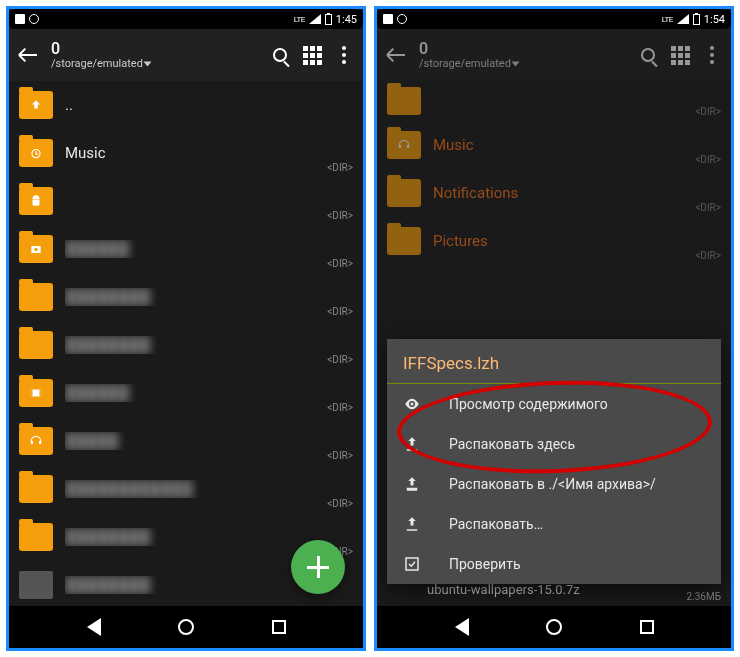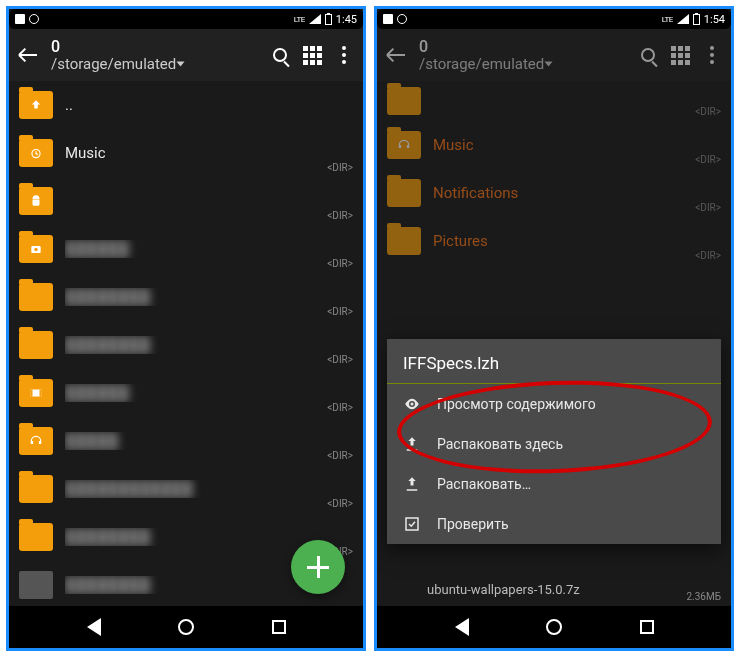--- a/index.html
+++ b/index.html
@@ -51,21 +51,21 @@
     padding: 0 10px;
     gap: 14px;
     color: #fff;
   }
   .tb-back-arrow { width:18px;height:2px;background:#fff;position:relative;}
   .tb-back-arrow::before,.tb-back-arrow::after{content:"";position:absolute;left:0;width:9px;height:2px;background:#fff;}
   .tb-back-arrow::before{transform:rotate(45deg);transform-origin:left;top:0;}
   .tb-back-arrow::after{transform:rotate(-45deg);transform-origin:left;top:0;}
   .tb-title-block{display:flex;flex-direction:column;line-height:1.1;}
   .tb-title{font-size:16px;font-weight:500;}
-  .tb-path{font-size:15px;color:#ccc;display:flex;align-items:center;gap:2px;justify-content:center;}
+  .tb-path{font-size:11px;color:#ccc;display:flex;align-items:center;gap:2px;justify-content:center;}
   .tb-path-tri{width:0;height:0;border-left:5px solid #ccc;border-top:4px solid transparent;border-bottom:4px solid transparent;transform:rotate(90deg);}
   .tb-spacer{flex:1;}
   .tb-icon{width:18px;height:18px;display:flex;align-items:center;justify-content:center;}
   .tb-search{width:14px;height:14px;border:2px solid #fff;border-radius:50%;position:relative;}
   .tb-search::after{content:"";position:absolute;right:-5px;bottom:-5px;width:7px;height:2px;background:#fff;transform:rotate(45deg);}
   .tb-grid{display:grid;grid-template-columns:repeat(3,5px);grid-template-rows:repeat(3,5px);gap:2px;}
   .tb-grid span{background:#fff;}
   .tb-dots{display:flex;flex-direction:column;gap:3px;}
   .tb-dots span{width:4px;height:4px;background:#fff;border-radius:50%;}
   
@@ -88,22 +88,22 @@
   .fab::before{width:22px;height:3px;}
   .fab::after{width:3px;height:22px;}
   
   .navbar{height:42px;background:#000;display:flex;align-items:center;justify-content:space-evenly;}
   .nav-back{width:0;height:0;border-top:9px solid transparent;border-bottom:9px solid transparent;border-right:14px solid #fff;}
   .nav-home{width:16px;height:16px;border:2px solid #fff;border-radius:50%;}
   .nav-recent{width:14px;height:14px;border:2px solid #fff;}
   
   .overlay{position:absolute;inset:0;background:rgba(0,0,0,0.0);}
   .ctx-menu{position:absolute;left:10px;right:10px;top:258px;background:#4a4a4a;box-shadow:0 6px 20px rgba(0,0,0,0.6);}
-  .ctx-title{padding:14px 16px 10px;font-size:17px;color:#ffffff;border-bottom:1px solid #7a8a00;}
-  .ctx-item{display:flex;align-items:center;gap:16px;padding:11px 16px;color:#e8e8e8;font-size:14px;}
+  .ctx-title{padding:14px 16px 10px;font-size:17px;color:#fdba74;border-bottom:1px solid #7a8a00;}
+  .ctx-item{display:flex;align-items:center;gap:28px;padding:11px 16px;color:#e8e8e8;font-size:14px;}
   .ctx-icon{width:18px;height:18px;display:flex;align-items:center;justify-content:center;flex-shrink:0;}
   .ctx-icon svg{width:18px;height:18px;fill:#e8e8e8;}
   
   .annot-ellipse{position:absolute;border:4px solid #d40000;border-radius:50%;pointer-events:none;transform:rotate(-2deg);}
 </style>
 </head>
 <body>
 
 <div class="phone">
   <div class="statusbar">
@@ -362,20 +362,28 @@
           <div class="ctx-icon">
               <svg viewBox="0 0 24 24">
                 <path d="M12 3l5 5h-3v6h-4V8H7z M5 19h14v2H5z"></path>
               </svg>
             </div>
           <span>Распаковать здесь</span>
         </div>
         <div class="ctx-item">
           <div class="ctx-icon">
               <svg viewBox="0 0 24 24">
+                <path d="M12 3l5 5h-3v6h-4V8H7z M5 17h14v4H5z"></path>
+              </svg>
+            </div>
+          <span>Распаковать в ./&lt;Имя архива&gt;/</span>
+        </div>
+        <div class="ctx-item">
+          <div class="ctx-icon">
+              <svg viewBox="0 0 24 24">
                 <path d="M12 3l5 5h-3v6h-4V8H7z M5 19h14v2H5z"></path>
               </svg>
             </div>
           <span>Распаковать…</span>
         </div>
         <div class="ctx-item">
           <div class="ctx-icon">
               <svg viewBox="0 0 24 24">
                 <path fill="none" stroke="#e8e8e8" stroke-width="2" d="M4 4h16v16H4z M8 12l3 3 5-6"></path>
               </svg>

